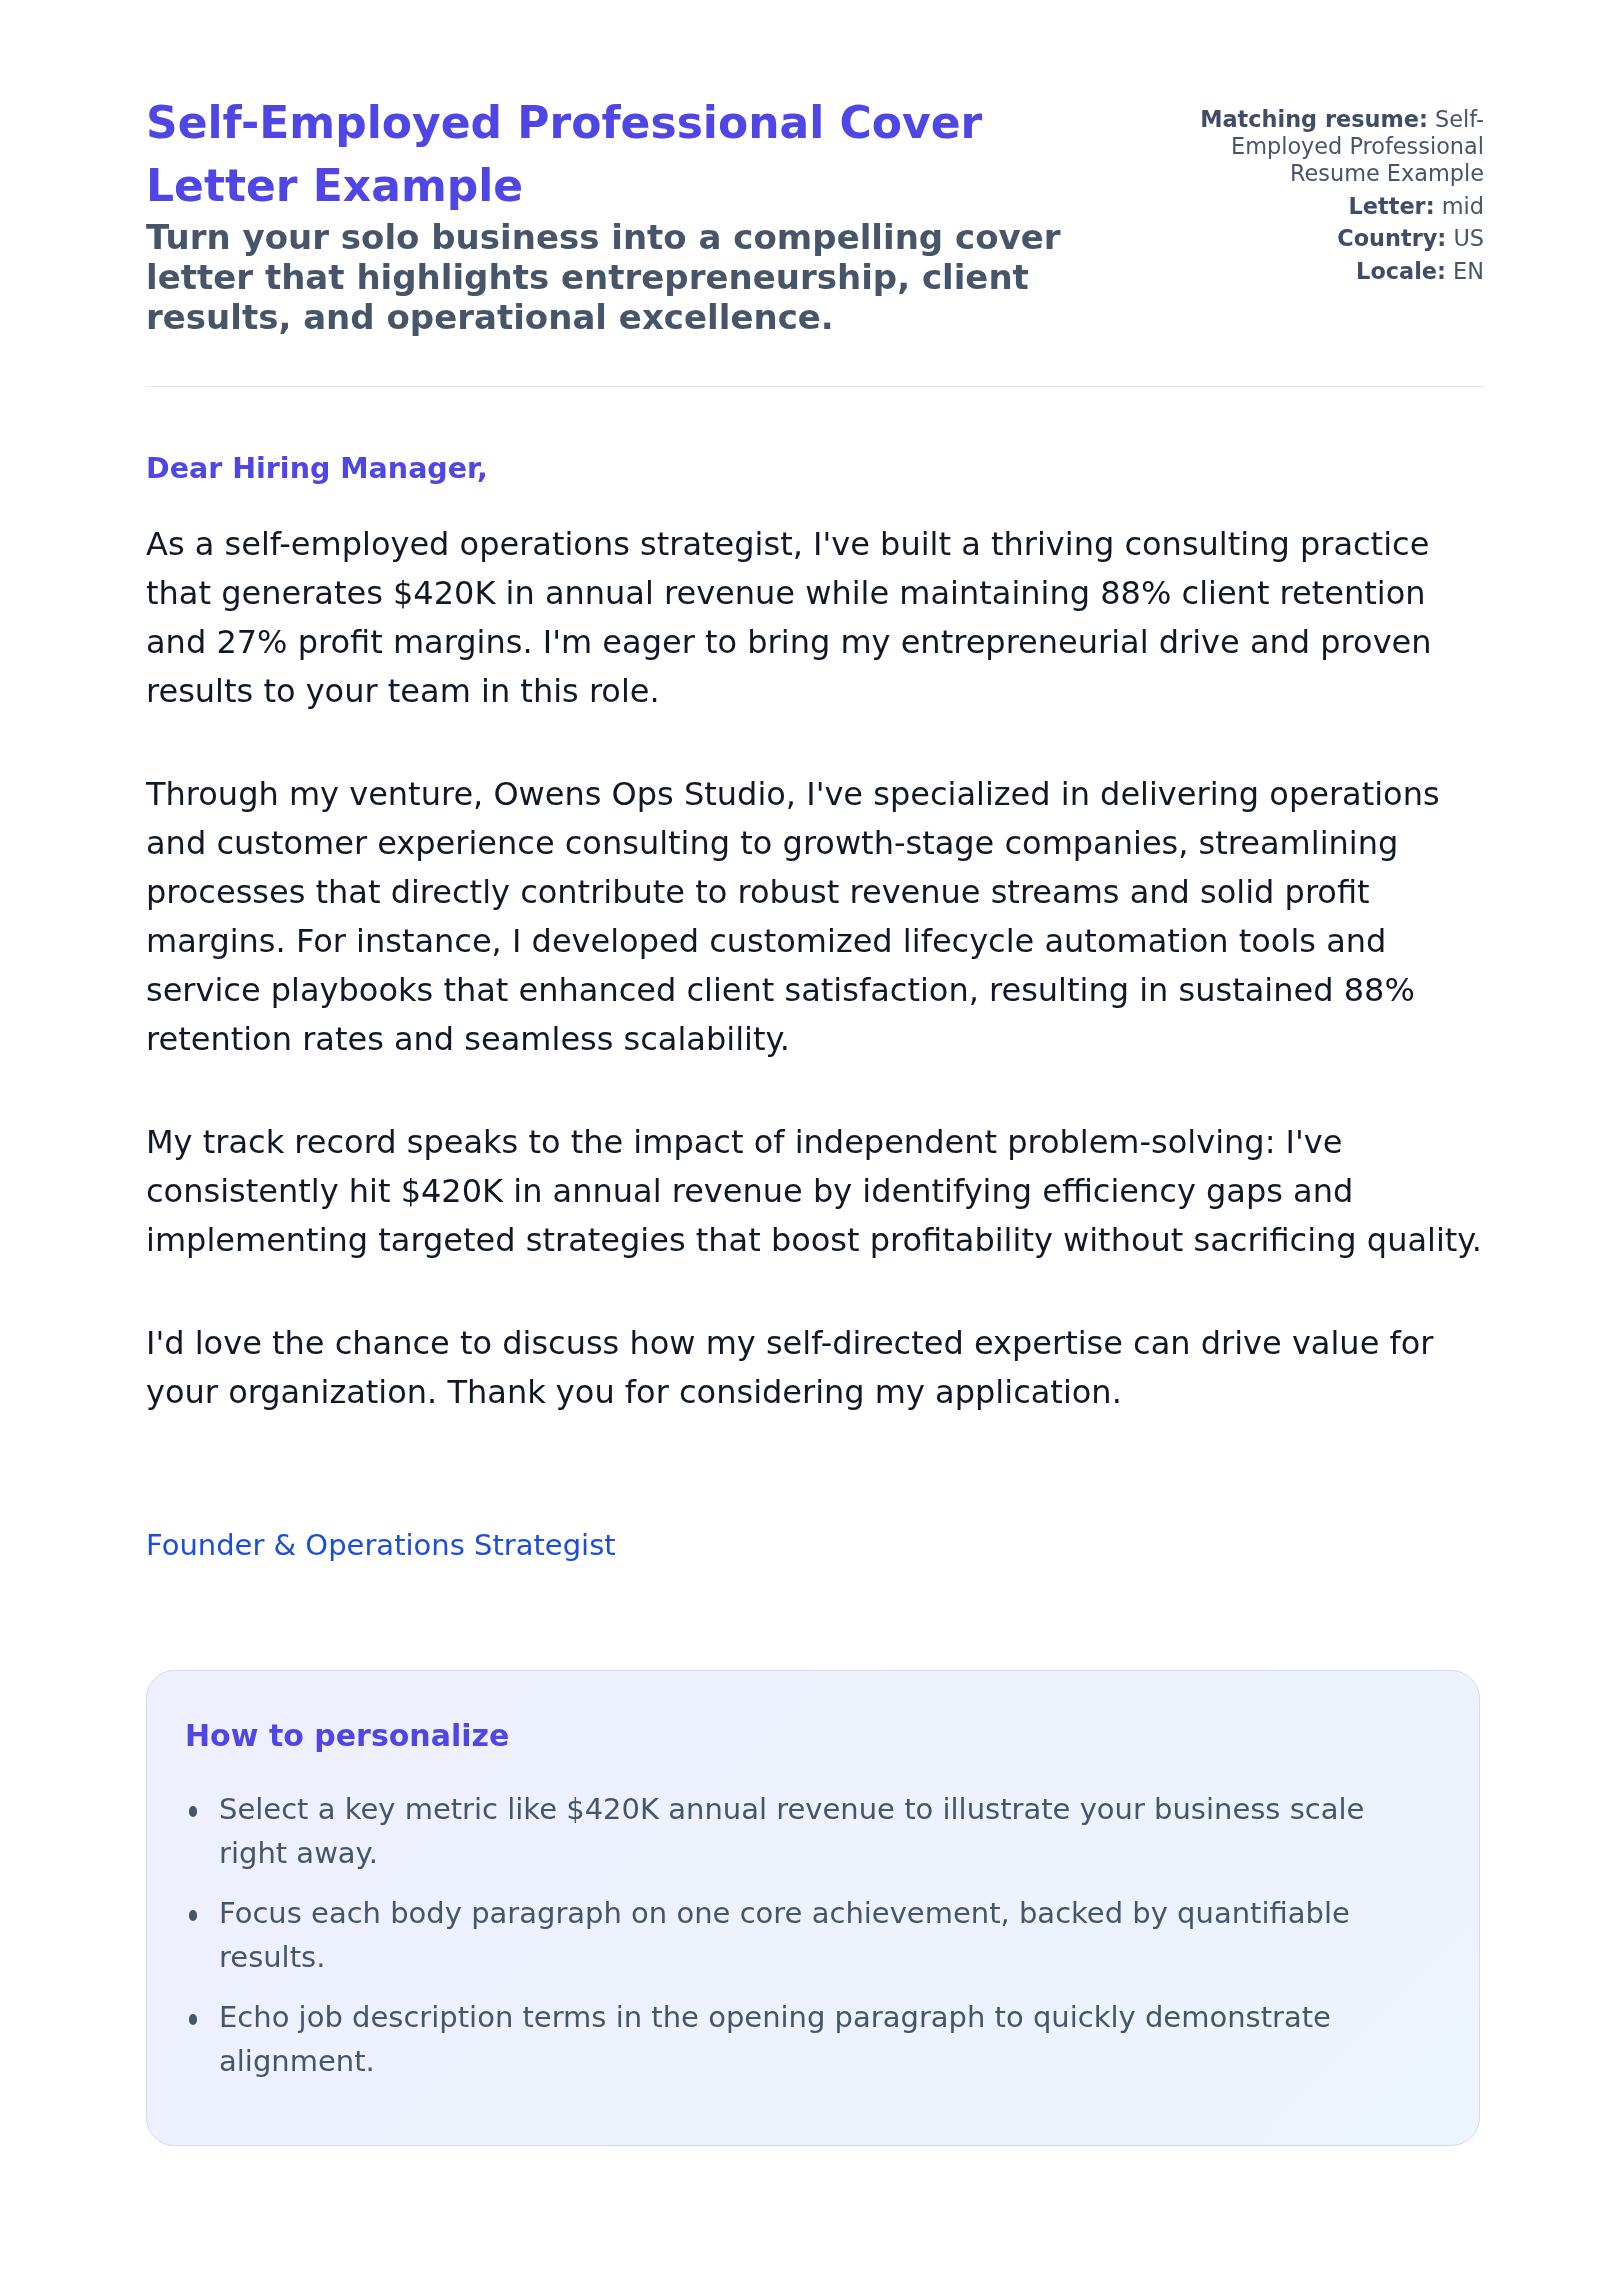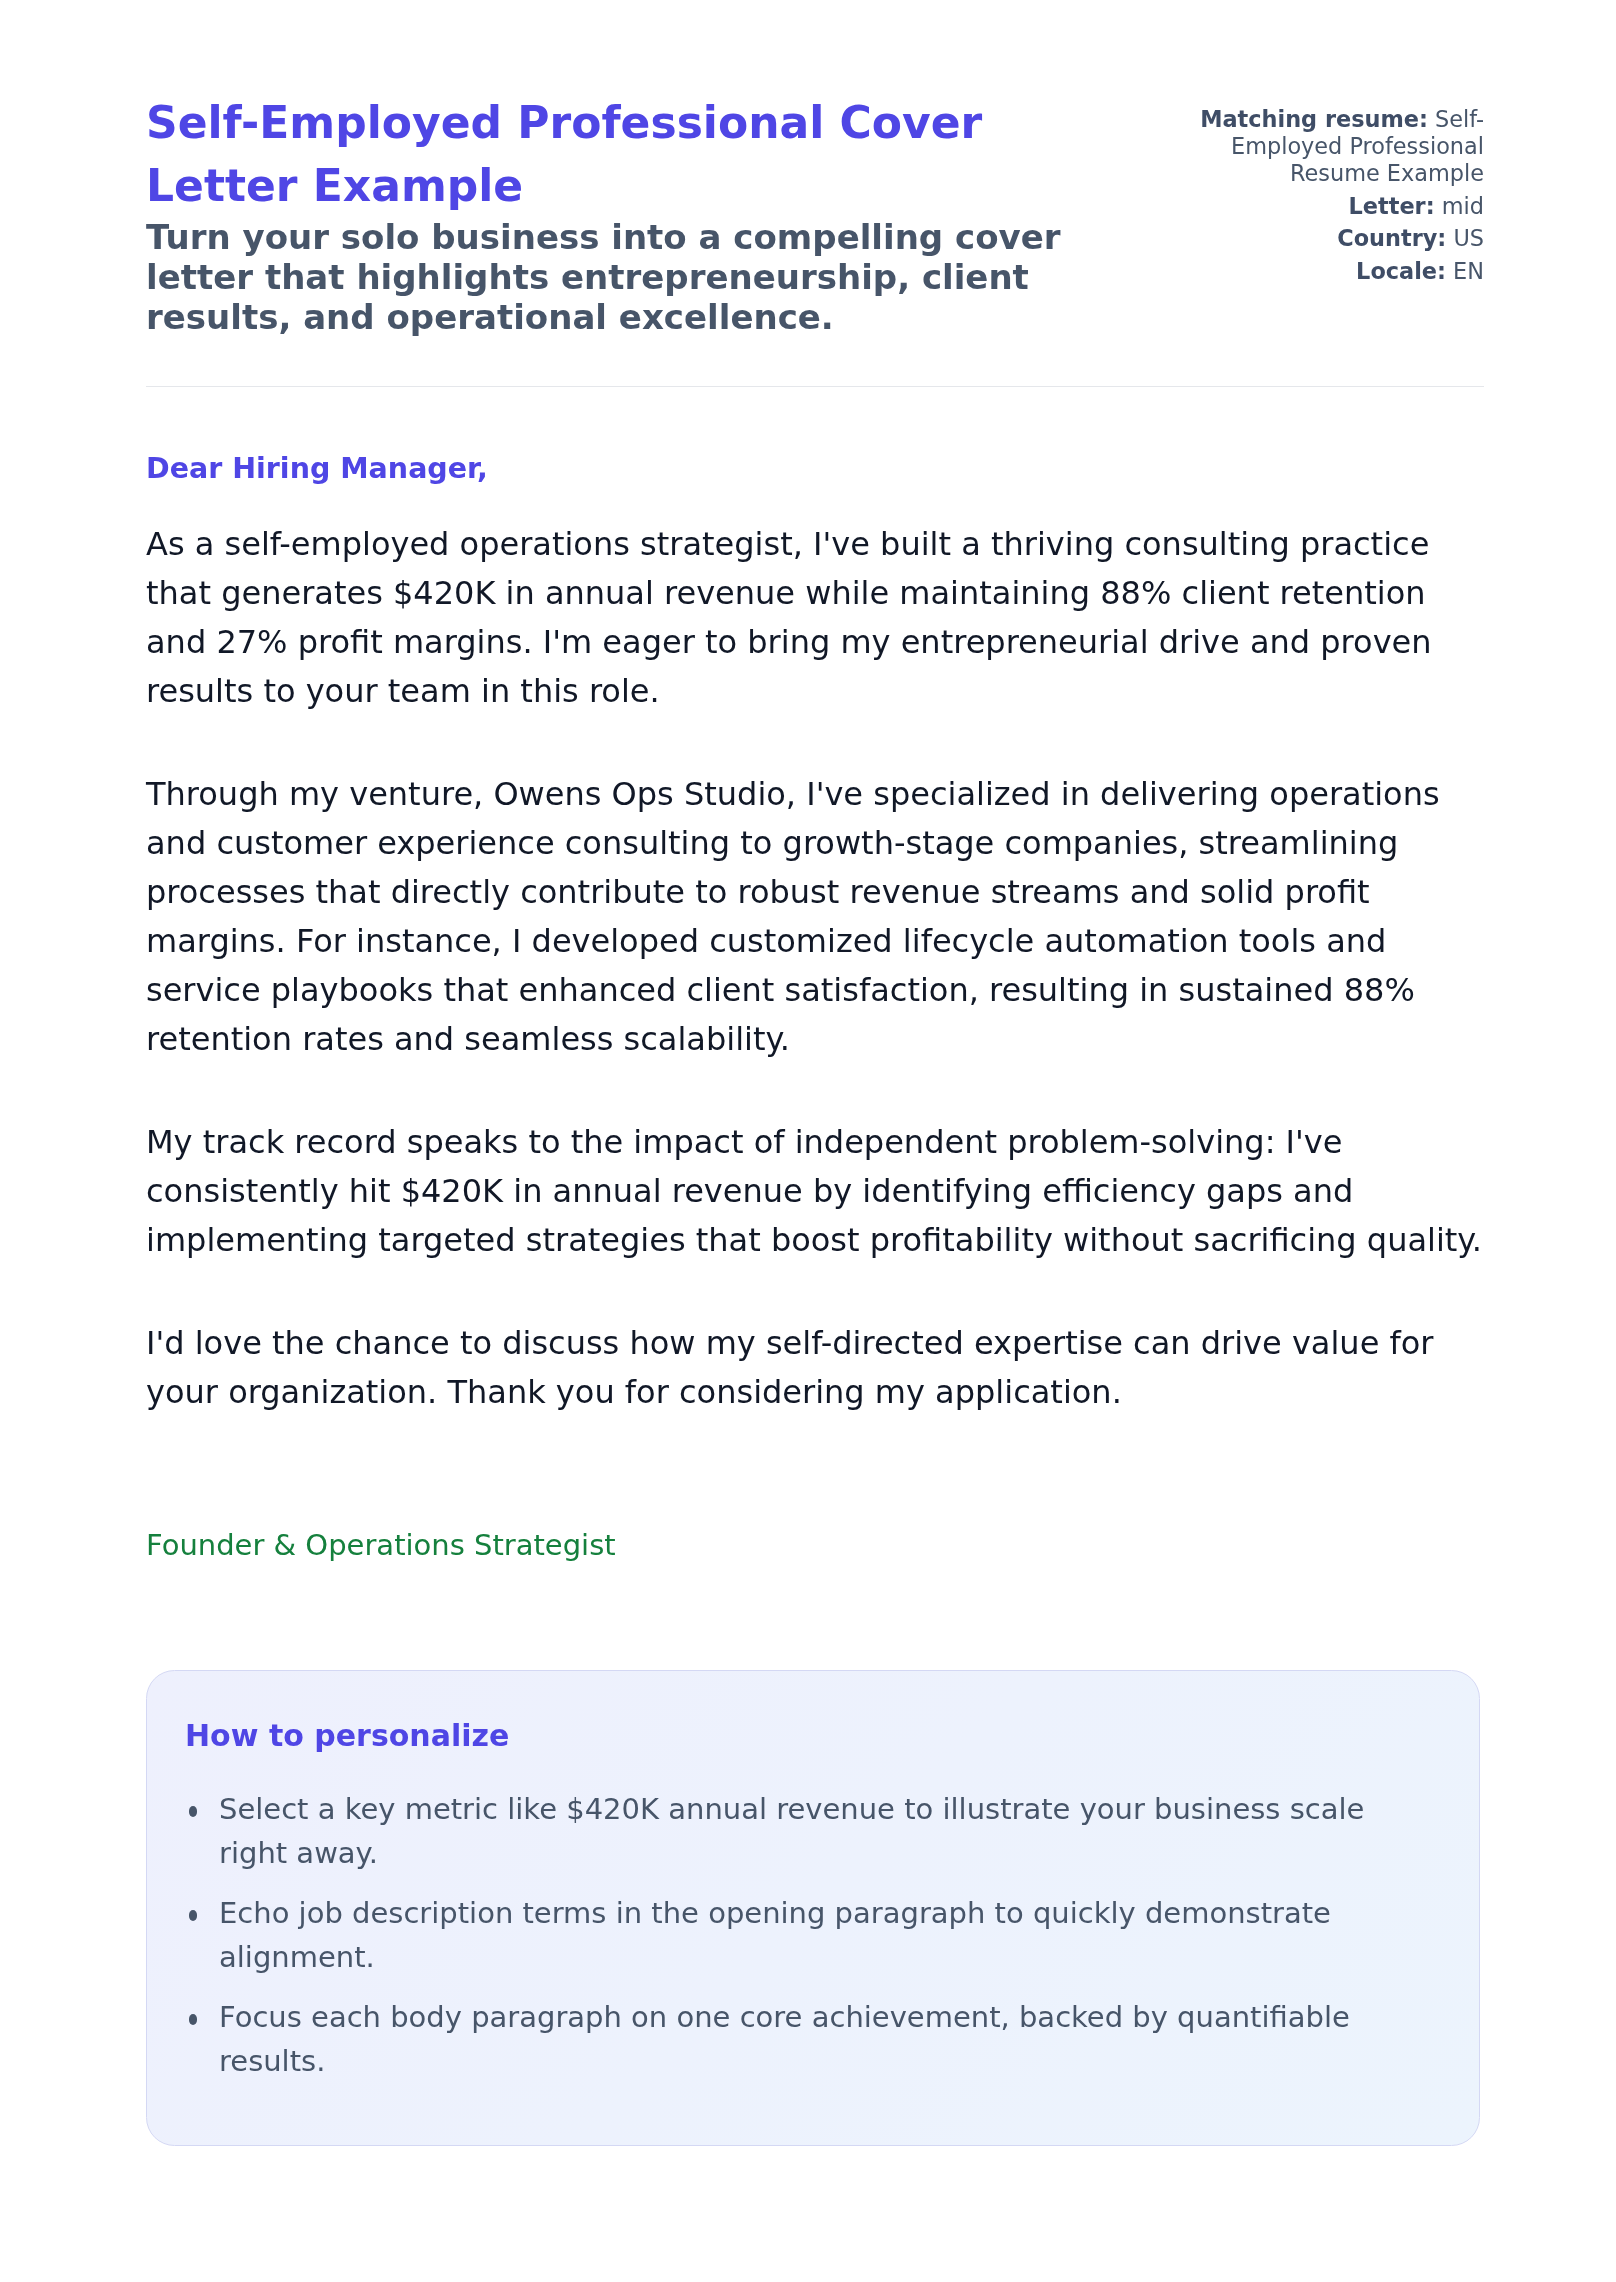--- a/index.html
+++ b/index.html
@@ -83,21 +83,21 @@
     .sig-name {
       font-size: 29.5px;
       line-height: 38px;
       font-weight: bold;
       color: #0f172a;
     }
     .sig-title {
       margin-top: 22px;
       font-size: 29px;
       line-height: 38px;
-      color: #15803d;
+      color: #1d4ed8;
     }
     .callout {
       position: absolute;
       left: 0;
       top: 1670px;
       width: 1334px;
       height: 476px;
       box-sizing: border-box;
       border: 1.9px solid #d4d8f4;
       border-radius: 28.5px;
@@ -179,23 +179,23 @@
 
   <aside class="callout">
     <h2 class="callout-title">How to personalize</h2>
     <ul class="tips">
       <li class="tip">
         <span class="tip-bullet"></span>
         <span>Select a key metric like $420K annual revenue to illustrate your business scale right away.</span>
       </li>
       <li class="tip">
         <span class="tip-bullet"></span>
-        <span>Echo job description terms in the opening paragraph to quickly demonstrate alignment.</span>
+        <span>Focus each body paragraph on one core achievement, backed by quantifiable results.</span>
       </li>
       <li class="tip">
         <span class="tip-bullet"></span>
-        <span>Focus each body paragraph on one core achievement, backed by quantifiable results.</span>
+        <span>Echo job description terms in the opening paragraph to quickly demonstrate alignment.</span>
       </li>
     </ul>
   </aside>
 
 </div>
 
 
 </body></html>

